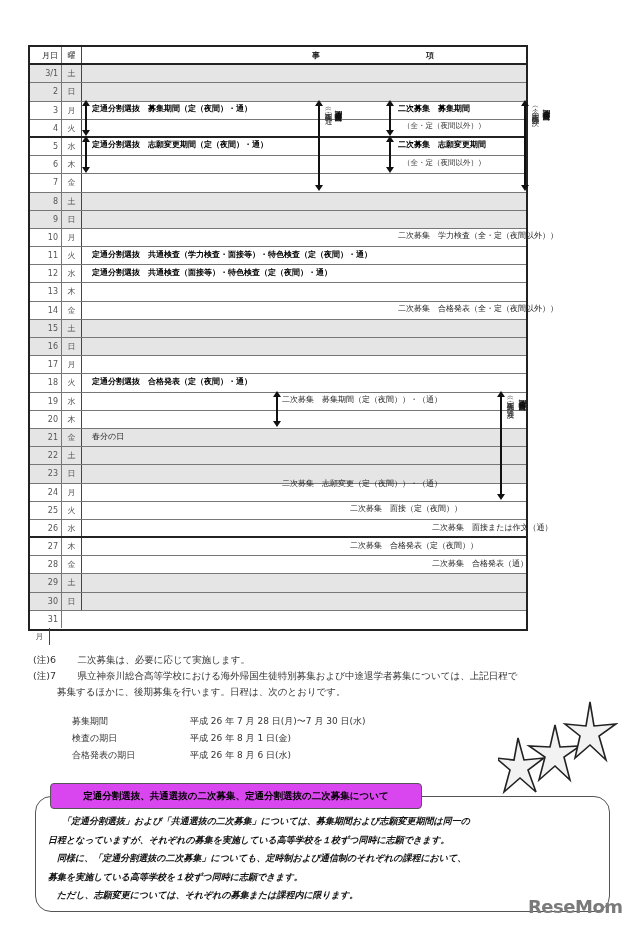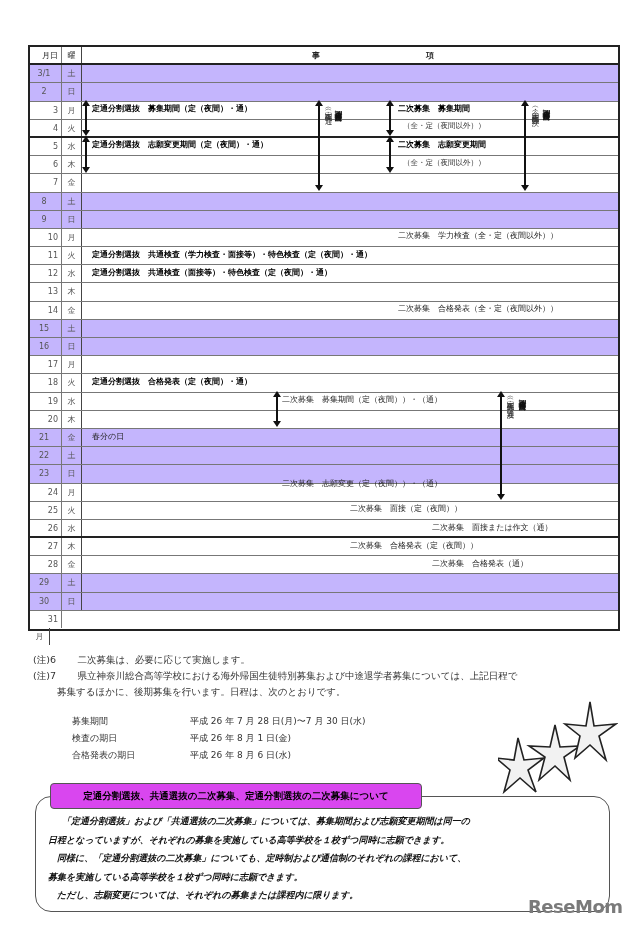--- a/index.html
+++ b/index.html
@@ -1,22 +1,22 @@
 <!DOCTYPE html>
 <html><head>
 <meta charset="utf-8">
 <style>
   html, body { margin:0; padding:0; background:#ffffff; }
   body { width:640px; height:930px; position:relative; overflow:hidden;
          font-family:"DejaVu Sans","Liberation Sans",sans-serif; color:#111; }
-  .table { position:absolute; left:28px; top:45px; width:592px;
+  .table { position:absolute; left:28px; top:45px; width:500px;
            border:2px solid #222; box-sizing:border-box; }
   .row { position:relative; height:18.2px; border-bottom:1.5px solid #777; box-sizing:border-box;
          display:flex; }
-  .row.gray .c3, .row.gray .c1, .row.gray .c2 { background:#c4b5fd;text-align:center; }
+  .row.gray .c3, .row.gray .c1, .row.gray .c2 { background:#e5e5e5; }
   .row.thick { border-bottom:2px solid #222; }
   .row:last-child { border-bottom:none;flex-direction:column; }
   .c1 { width:32px; text-align:right; padding-right:3px; font-size:8px; line-height:17px;
         color:#555; border-right:1.5px solid #777; box-sizing:border-box; }
   .c2 { width:20px; text-align:center; font-size:8px; line-height:17px; color:#555;
         border-right:1.5px solid #444; box-sizing:border-box; }
   .c3 { flex:1; position:relative; font-size:8px; line-height:17px; }
   .hdr .c1, .hdr .c2, .hdr .c3 { color:#222; }
   .hdr { border-bottom:2px solid #222; }
   .ev { position:absolute; top:0; white-space:nowrap; font-size:8px; line-height:17px; }

